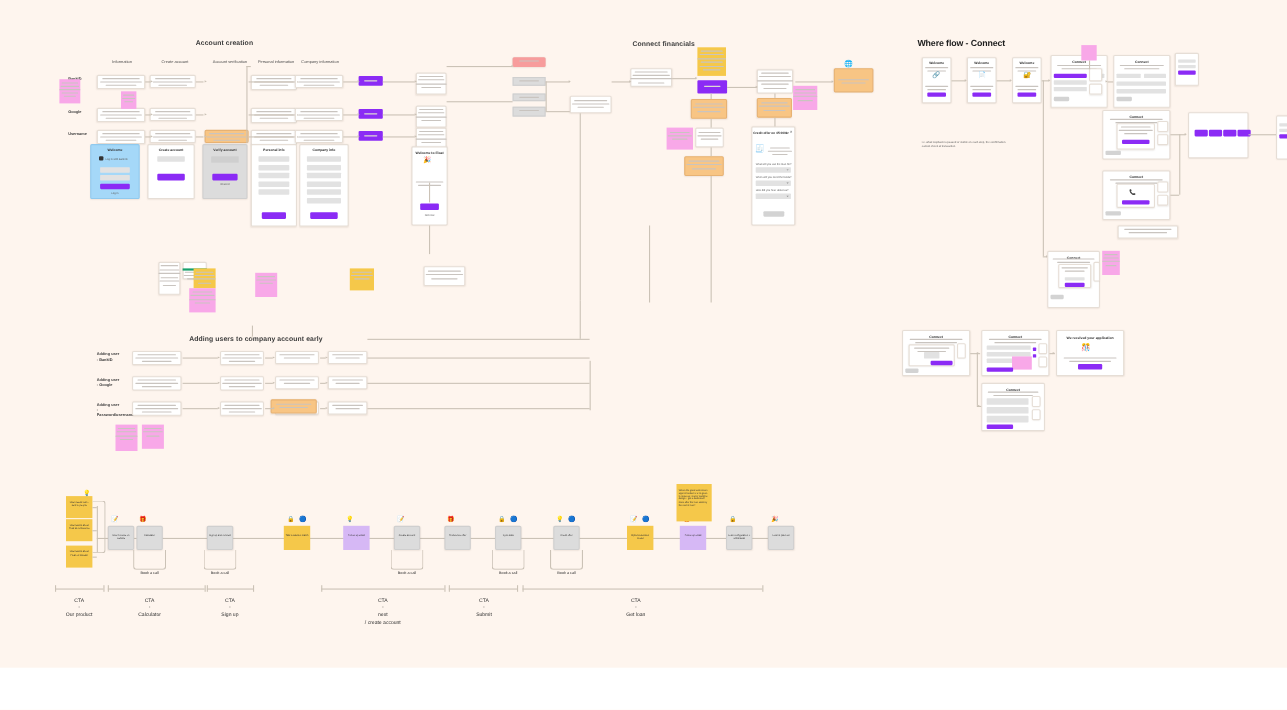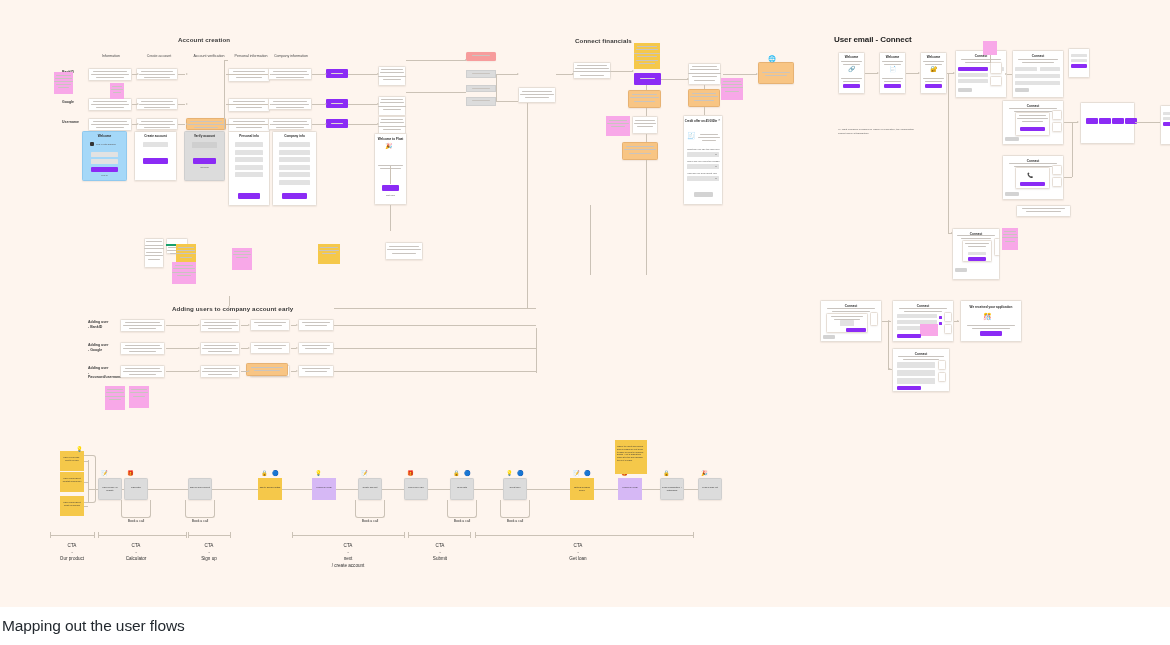--- a/index.html
+++ b/index.html
@@ -447,21 +447,21 @@
       <div class="arrow" style="left: 227.7px; top: 306px;"></div>
       <div class="n sticky-p" style="left:105px;top:386px;width:20px;height:24px;"></div>
       <div class="n tl" style="left:107.2px;top:389px;width:15.600000000000001px;"></div>
       <div class="n tl" style="left:106.2px;top:392.4px;width:17.6px;"></div>
       <div class="n tl" style="left:105.2px;top:395.8px;width:19.6px;"></div>
       <div class="n tl" style="left:108.8px;top:399.2px;width:12.4px;"></div>
       <div class="n sticky-p" style="left:129px;top:386px;width:20px;height:22px;"></div>
       <div class="n tl" style="left:131.2px;top:389px;width:15.600000000000001px;"></div>
       <div class="n tl" style="left:130.2px;top:392.4px;width:17.6px;"></div>
       <div class="n tl" style="left:132.8px;top:395.8px;width:12.4px;"></div>
-      <div class="n big-title" style="left:834px;top:35px;">User email - Connect</div>
+      <div class="n big-title" style="left:834px;top:35px;">Where flow - Connect</div>
       <div class="n card" style="left:838px;top:52px;width:27px;height:42px;"></div>
       <div class="n mini-h" style="left: 838px; top: 55px; width: 27px;">Welcome</div>
       <div class="n tl" style="left:840.97px;top:61px;width:21.060000000000002px;"></div>
       <div class="n tl" style="left:843.13px;top:63.8px;width:16.74px;"></div>
       <div class="n emo" style="left:848px;top:66px;font-size:6px;">🔗</div>
       <div class="n tl" style="left:840.97px;top:78px;width:21.060000000000002px;"></div>
       <div class="n tl" style="left:843.13px;top:80.8px;width:16.74px;"></div>
       <div class="n btn-pu" style="left:843px;top:84px;width:17px;height:4px;"></div>
       <div class="n ln" style="left:865px;top:73px;width:13px;height:0.5px;"></div>
       <div class="arrow" style="left: 877px; top: 71.7px;"></div>
@@ -720,14 +720,13 @@
       <div class="n cta-lb" style="left: 410px; top: 556px; width: 60px; white-space: pre-line; line-height: 1.5;">Submit</div>
       <div class="n ln" style="left:475px;top:535px;width:218px;height:0.5px;"></div>
       <div class="n lnv" style="left:475px;top:532px;width:0.5px;height:6px;"></div>
       <div class="n lnv" style="left:693px;top:532px;width:0.5px;height:6px;"></div>
       <div class="n cta-lb" style="left: 548px; top: 543px; width: 60px;">CTA</div>
       <div class="n cta-lb" style="left: 548px; top: 550px; width: 60px; font-size: 3.5px;">-</div>
       <div class="n cta-lb" style="left: 548px; top: 556px; width: 60px; white-space: pre-line; line-height: 1.5;">Get loan</div>
       <div class="n lnv" style="left:527px;top:273px;width:0.5px;height:35px;"></div>
       <div class="n ln" style="left:334px;top:308px;width:202px;height:0.5px;"></div>
     </div>
-  <div class="caption">Mapping out the user flows</div>
 </div>
 
 </body></html>

